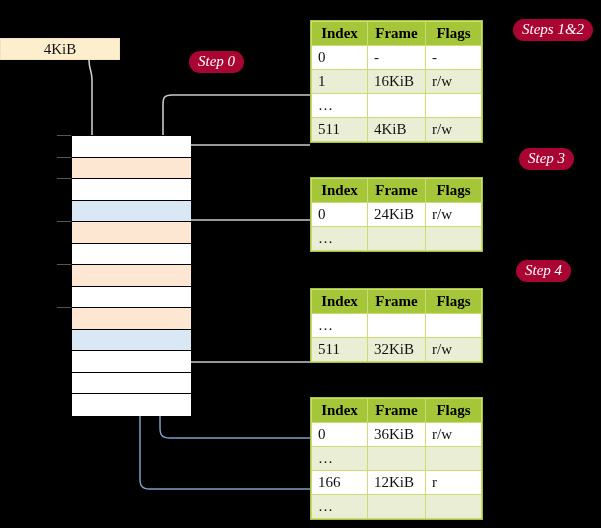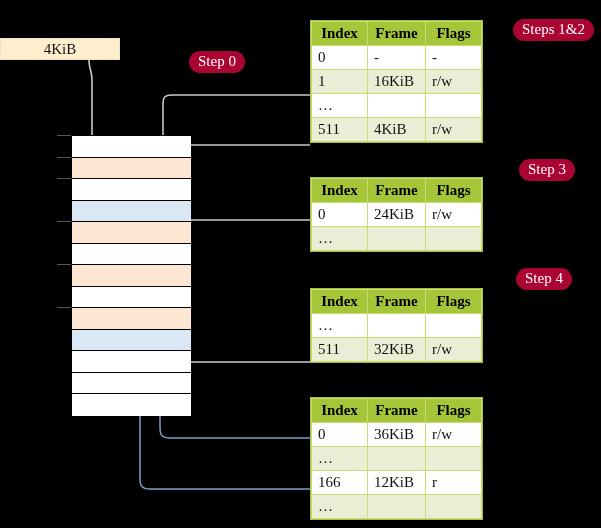--- a/index.html
+++ b/index.html
@@ -17,21 +17,21 @@
 
   
   #label-4kib{position:absolute;left:0px;top:38px;width:120px;height:22px;
               background:#fdeecd;border:1px solid #f5e3b8;box-sizing:border-box;
               display:flex;align-items:center;justify-content:center;
               font-size:15px;color:#111;}
 
   
   .step-badge{position:absolute;background:#a90432;color:#fff;font-size:15px;
               padding:2px 9px 3px 9px;border-radius:11px;white-space:nowrap;
-              line-height:17px;}
+              line-height:17px;font-style:italic;}
 
   
   .pt{position:absolute;border:1.5px solid #a8c13c;border-collapse:collapse;
       background:#fff;}
   .pt table{border-collapse:collapse;width:170px;table-layout:fixed;}
   .pt th{background:#a6c639;color:#000000;font-weight:bold;font-size:15px;
          text-align:center;padding:3px 6px;border:1px solid #c8dd74;
          box-sizing:border-box;}
   .pt td{font-size:15px;color:#111;padding:3px 6px;border:1px solid #c8dd74;
          height:19px;box-sizing:border-box;background:#fff;}
@@ -49,22 +49,22 @@
 </style>
 </head>
 <body>
 
 <div class="stage">
 
   <div id="label-4kib">4KiB</div>
 
   <div class="step-badge" style="left:189px;top:51px;">Step 0</div>
   <div class="step-badge" style="left:513px;top:19px;">Steps 1&amp;2</div>
-  <div class="step-badge" style="left:519px;top:159px;">Step 3</div>
-  <div class="step-badge" style="left:516px;top:268px;">Step 4</div>
+  <div class="step-badge" style="left:519px;top:148px;">Step 3</div>
+  <div class="step-badge" style="left:516px;top:260px;">Step 4</div>
 
   <svg class="links">
 
     <path class="lgray" d="M 89,60 C 89,70 92,70 92,80 L 92,152"></path>
     <polygon class="agray" points="92,164 87,150 97,150"></polygon>
 
     <path class="lgray" d="M 310,95 L 172,95 C 164,95 163,98 163,105 L 163,150"></path>
     <polygon class="agray" points="163,164 158,150 168,150"></polygon>
 
     <path class="lgray" d="M 310,145 L 190,145 C 180,145 179,149 179,156 L 179,198"></path>

